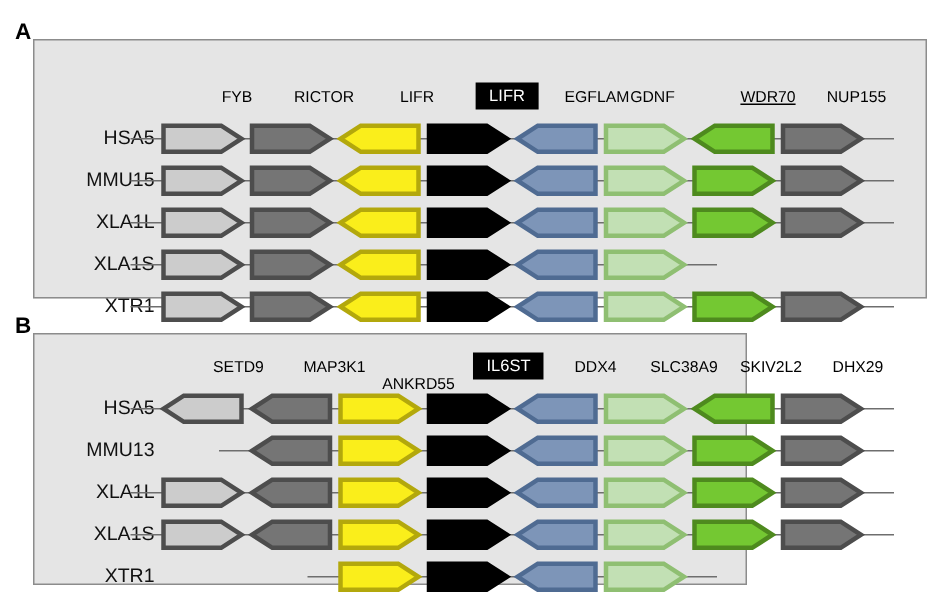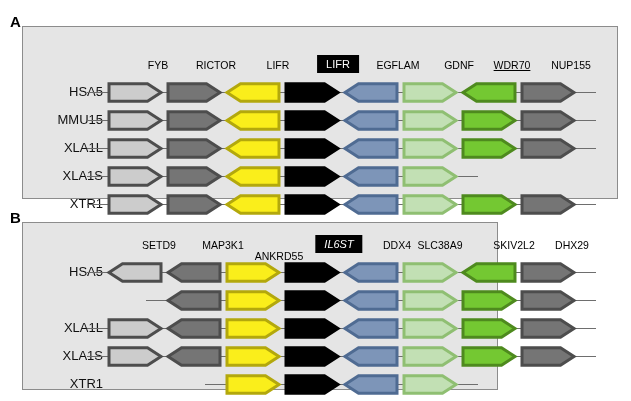--- a/index.html
+++ b/index.html
@@ -39,21 +39,21 @@
 <div class="fig">
 
   <div class="panel-letter" id="letter-a">A</div>
   <div class="panel" id="panel-a">
       <div class="gene-head" style="left: 0px; top: 30px; width: 100%;">
         <span class="gname" style="left: 135px;">FYB</span>
         <span class="gname" style="left: 193px;">RICTOR</span>
         <span class="gname" style="left: 255px;">LIFR</span>
         <span class="gname focus" style="left: 315px;">LIFR</span>
         <span class="gname" style="left: 375px;">EGFLAM</span>
-        <span class="gname" style="left: 436px;">GDNF</span>
+        <span class="gname" style="left: 412px;">GDNF</span>
         <span class="gname" style="left: 489px; text-decoration: underline;">WDR70</span>
         <span class="gname" style="left: 548px;">NUP155</span>
       </div>
       <div class="row" style="left: 86px; top: 52px; width: 472px;">
         <div class="rowlabel">HSA5</div>
         <div class="backbone" style="left: -22px; width: 509px;"></div>
         <div class="gene" title="FYB / HSA5" style="left: 0px; width: 52px;">
           <svg viewBox="0 0 100 100" preserveAspectRatio="none">
             <polygon points="0,4 74,4 100,50 74,96 0,96" fill="#cccccc" stroke="#4d4d4d" stroke-width="3" vector-effect="non-scaling-stroke"></polygon>
           </svg>
@@ -261,23 +261,23 @@
         </div>
       </div>
     </div>
 
   <div class="panel-letter" id="letter-b">B</div>
   <div class="panel" id="panel-b">
       <div class="gene-head" style="left: 0px; top: 14px; width: 100%;">
         <span class="gname" style="left: 136px;">SETD9</span>
         <span class="gname" style="left: 200px;">MAP3K1</span>
         <span class="gname" style="left: 256px; margin-top: 11px;">ANKRD55</span>
-        <span class="gname focus" style="left: 316px; font-style: italic;">IL6ST</span>
+        <span class="gname focus" style="left: 316px;">IL6ST</span>
         <span class="gname" style="left: 374px;">DDX4</span>
-        <span class="gname" style="left: 417px;">SLC38A9</span>
+        <span class="gname" style="left: 433px;">SLC38A9</span>
         <span class="gname" style="left: 491px;">SKIV2L2</span>
         <span class="gname" style="left: 549px;">DHX29</span>
       </div>
       <div class="row" style="left: 86px; top: 36px; width: 472px;">
         <div class="rowlabel">HSA5</div>
         <div class="backbone" style="left: -22px; width: 509px;"></div>
         <div class="gene" title="SETD9 / HSA5" style="left: 0px; width: 52px;">
           <svg viewBox="0 0 100 100" preserveAspectRatio="none">
             <polygon points="100,4 26,4 0,50 26,96 100,96" fill="#cccccc" stroke="#4d4d4d" stroke-width="3" vector-effect="non-scaling-stroke"></polygon>
           </svg>
@@ -312,20 +312,21 @@
             <polygon points="100,4 26,4 0,50 26,96 100,96" fill="#74c832" stroke="#4e8a1e" stroke-width="3" vector-effect="non-scaling-stroke"></polygon>
           </svg>
         </div>
         <div class="gene" title="DHX29 / HSA5" style="left: 413px; width: 52px;">
           <svg viewBox="0 0 100 100" preserveAspectRatio="none">
             <polygon points="0,4 74,4 100,50 74,96 0,96" fill="#757575" stroke="#4d4d4d" stroke-width="3" vector-effect="non-scaling-stroke"></polygon>
           </svg>
         </div>
       </div>
       <div class="row" style="left: 86px; top: 64px; width: 472px;">
+        <div class="rowlabel">MMU13</div>
         <div class="backbone" style="left: 37px; width: 450px;"></div>
         <div class="gene" title="MAP3K1 / MMU13" style="left: 59px; width: 52px;">
           <svg viewBox="0 0 100 100" preserveAspectRatio="none">
             <polygon points="100,4 26,4 0,50 26,96 100,96" fill="#757575" stroke="#4d4d4d" stroke-width="3" vector-effect="non-scaling-stroke"></polygon>
           </svg>
         </div>
         <div class="gene" title="ANKRD55 / MMU13" style="left: 118px; width: 52px;">
           <svg viewBox="0 0 100 100" preserveAspectRatio="none">
             <polygon points="0,4 74,4 100,50 74,96 0,96" fill="#faee1b" stroke="#b3a80c" stroke-width="3" vector-effect="non-scaling-stroke"></polygon>
           </svg>

